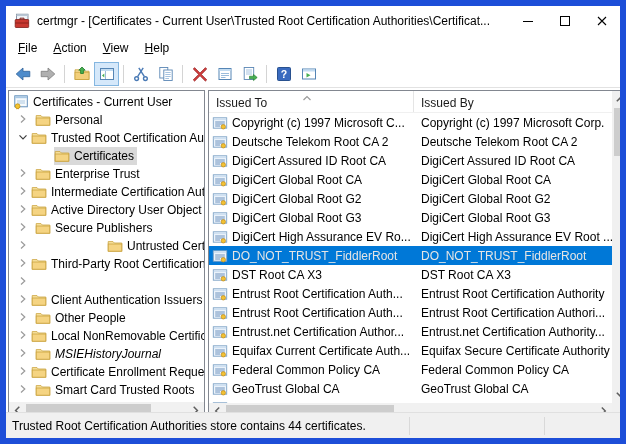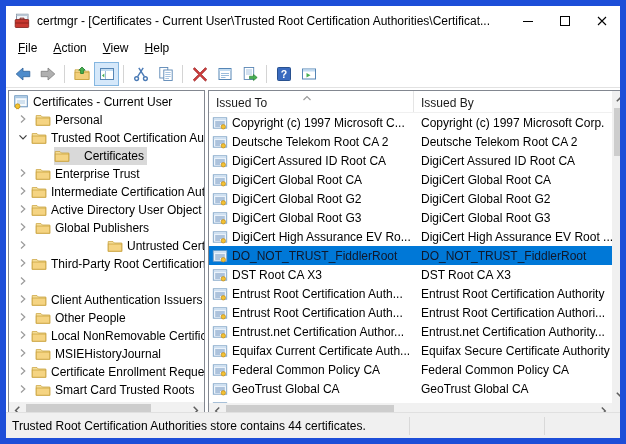--- a/index.html
+++ b/index.html
@@ -276,21 +276,21 @@
                 <path d="M1.2 13.2 L1.2 3.6 L6 3.6 L7.4 5 L14.8 5 L14.8 13.2 Z" fill="#f9e3a0" stroke="#c9a23e" stroke-width="0.8"></path>
                 <rect x="1.2" y="6" width="13.6" height="7.2" fill="#f5d482" stroke="#c9a23e" stroke-width="0.8"></rect>
               </svg>
             </span>
             <span class="tree-label">Trusted Root Certification Authorities</span>
           </span>
         </div>
         <div class="tree-row" style="margin-left: 25px;">
           <span class="exp-slot"></span>
           <span style="width: 4px;"></span>
-          <span class="tree-sel" style="background: rgb(217, 217, 217); gap: 10px;">
+          <span class="tree-sel" style="background: rgb(217, 217, 217);">
             <span class="icon">
               <svg width="16" height="16" viewBox="0 0 16 16">
                 <path d="M1.2 13.2 L1.2 3.6 L6 3.6 L7.4 5 L14.8 5 L14.8 13.2 Z" fill="#f9e3a0" stroke="#c9a23e" stroke-width="0.8"></path>
                 <rect x="1.2" y="6" width="13.6" height="7.2" fill="#f5d482" stroke="#c9a23e" stroke-width="0.8"></rect>
               </svg>
             </span>
             <span class="tree-label">Certificates</span>
           </span>
         </div>
         <div class="tree-row" style="margin-left: 6px;">
@@ -351,21 +351,21 @@
             </svg>
           </span>
           <span style="width: 4px;"></span>
           <span class="tree-sel">
             <span class="icon">
               <svg width="16" height="16" viewBox="0 0 16 16">
                 <path d="M1.2 13.2 L1.2 3.6 L6 3.6 L7.4 5 L14.8 5 L14.8 13.2 Z" fill="#f9e3a0" stroke="#c9a23e" stroke-width="0.8"></path>
                 <rect x="1.2" y="6" width="13.6" height="7.2" fill="#f5d482" stroke="#c9a23e" stroke-width="0.8"></rect>
               </svg>
             </span>
-            <span class="tree-label">Global Publishers</span>
+            <span class="tree-label">Secure Publishers</span>
           </span>
         </div>
         <div class="tree-row" style="margin-left: 6px; gap: 38px;">
           <span class="exp-slot">
             <svg width="16" height="16" viewBox="0 0 16 16">
               <path d="M6 4.5 L9.8 8 L6 11.5" fill="none" stroke="#9b9b9b" stroke-width="1.2"></path>
             </svg>
           </span>
           <span style="width: 4px;"></span>
           <span class="tree-sel">
@@ -456,21 +456,21 @@
           <span class="tree-sel">
             <span class="icon">
               <svg width="16" height="16" viewBox="0 0 16 16">
                 <path d="M1.2 13.2 L1.2 3.6 L6 3.6 L7.4 5 L14.8 5 L14.8 13.2 Z" fill="#f9e3a0" stroke="#c9a23e" stroke-width="0.8"></path>
                 <rect x="1.2" y="6" width="13.6" height="7.2" fill="#f5d482" stroke="#c9a23e" stroke-width="0.8"></rect>
               </svg>
             </span>
             <span class="tree-label">Local NonRemovable Certificates</span>
           </span>
         </div>
-        <div class="tree-row" style="margin-left: 6px;">
+        <div class="tree-row" style="margin-left: 6px; font-style: italic;">
           <span class="exp-slot">
             <svg width="16" height="16" viewBox="0 0 16 16">
               <path d="M6 4.5 L9.8 8 L6 11.5" fill="none" stroke="#9b9b9b" stroke-width="1.2"></path>
             </svg>
           </span>
           <span style="width: 4px;"></span>
           <span class="tree-sel">
             <span class="icon">
               <svg width="16" height="16" viewBox="0 0 16 16">
                 <path d="M1.2 13.2 L1.2 3.6 L6 3.6 L7.4 5 L14.8 5 L14.8 13.2 Z" fill="#f9e3a0" stroke="#c9a23e" stroke-width="0.8"></path>
@@ -664,21 +664,21 @@
                   <line x1="3.2" y1="9" x2="12.8" y2="9"></line>
                   <line x1="3.2" y1="11" x2="8" y2="11"></line>
                 </g>
                 <circle cx="11.3" cy="11.8" r="2.2" fill="#f2c233" stroke="#c08a18" stroke-width="0.7"></circle>
               </svg>
             </span>
             <span>DigiCert High Assurance EV Ro...</span>
           </div>
           <div class="cell-b">DigiCert High Assurance EV Root ...</div>
         </div>
-        <div class="list-row" style="background: rgb(0, 120, 215); color: #0f172a;">
+        <div class="list-row" style="background: rgb(0, 120, 215); color: #e5e5e5;">
           <div class="cell-a">
             <span class="icon">
               <svg width="16" height="16" viewBox="0 0 16 16">
                 <rect x="1.3" y="2.8" width="13.4" height="10.4" fill="#eef4fb" stroke="#7aa0c4" stroke-width="0.9"></rect>
                 <rect x="1.8" y="3.3" width="12.4" height="1.8" fill="#cfe0f1"></rect>
                 <g stroke="#5b87b5" stroke-width="0.9">
                   <line x1="3.2" y1="7" x2="12.8" y2="7"></line>
                   <line x1="3.2" y1="9" x2="12.8" y2="9"></line>
                   <line x1="3.2" y1="11" x2="8" y2="11"></line>
                 </g>

